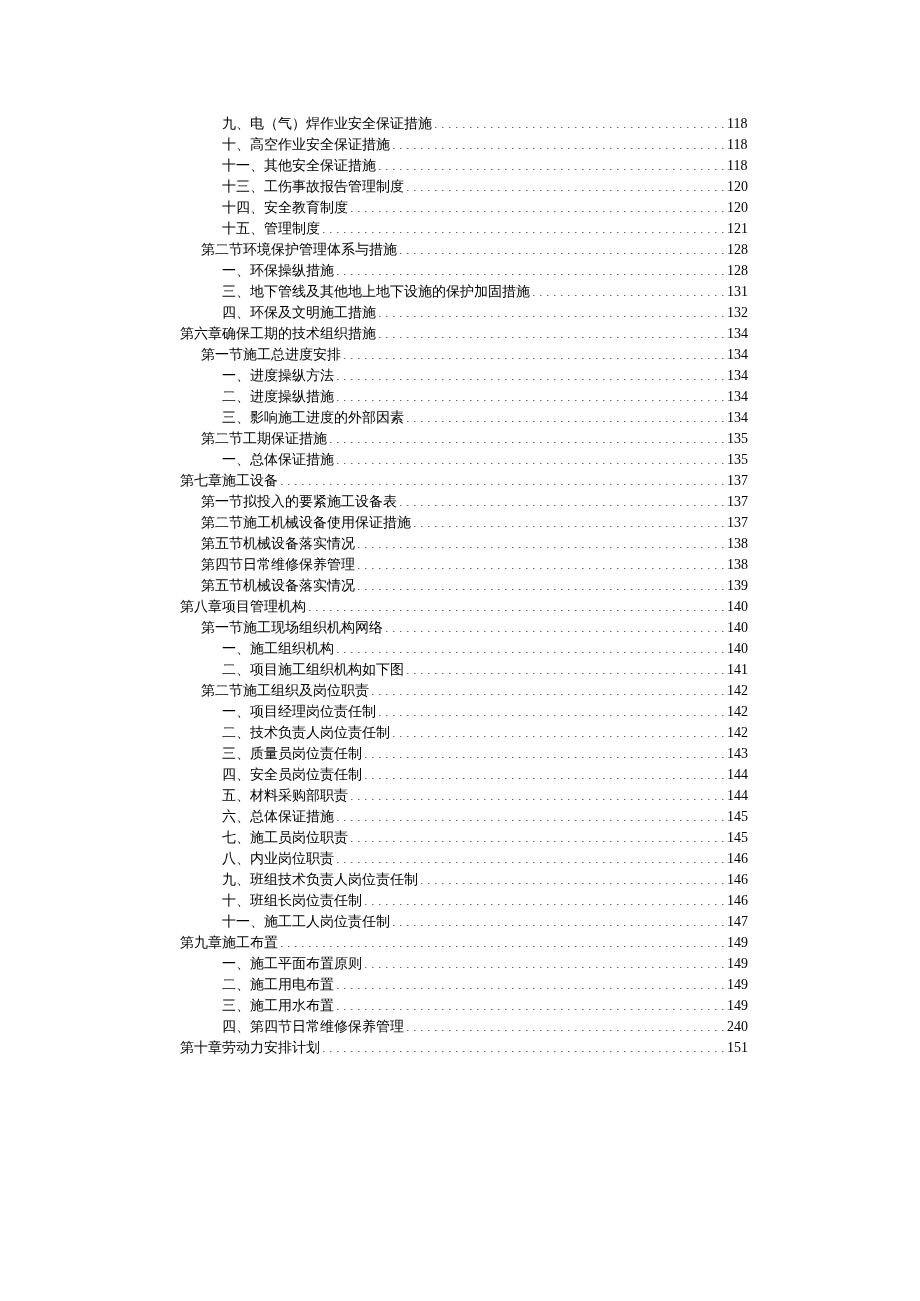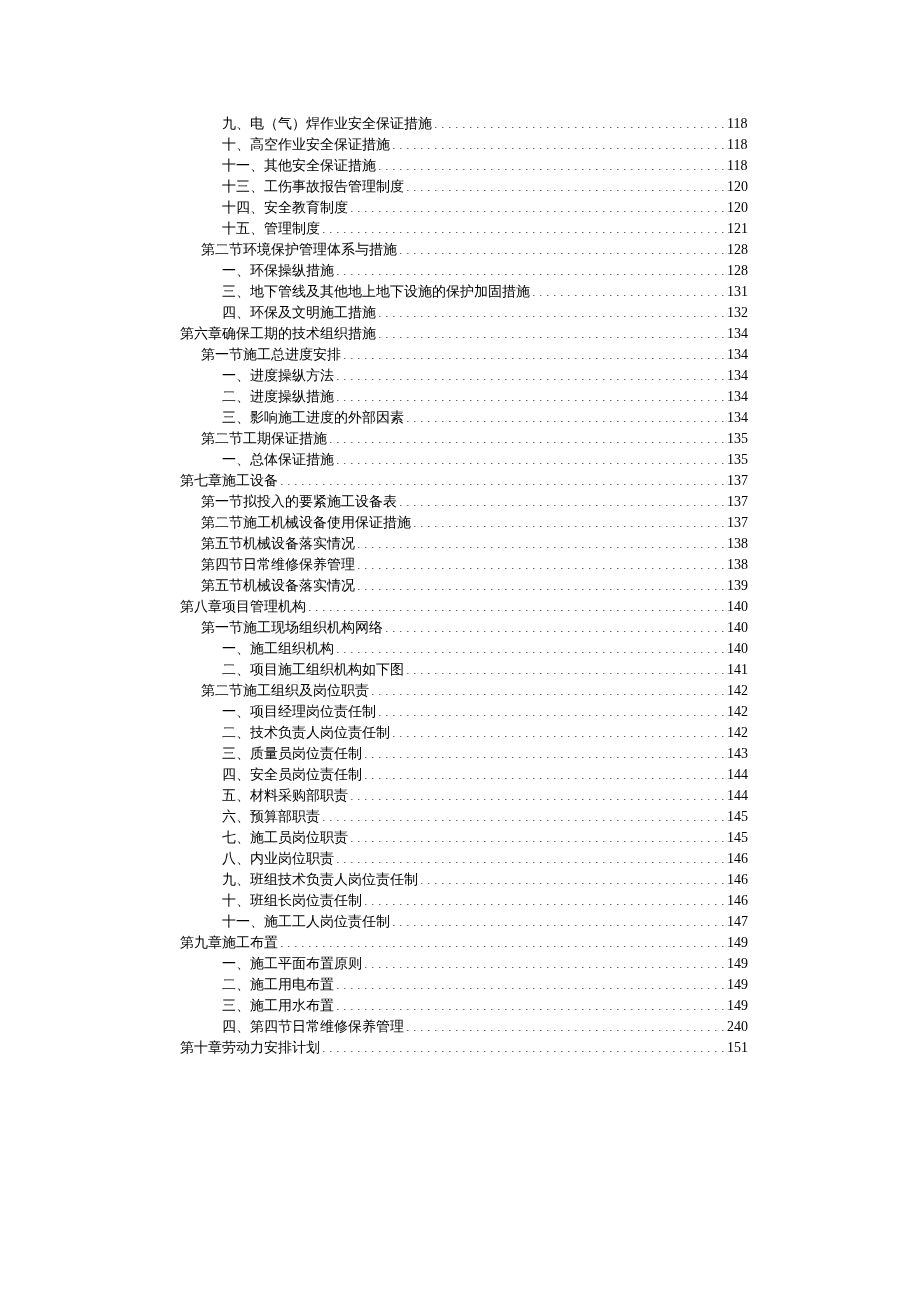--- a/index.html
+++ b/index.html
@@ -219,21 +219,21 @@
         <span class="toc-label">四、安全员岗位责任制</span>
         <span class="toc-dots"></span>
         <span class="toc-page">144</span>
       </div>
       <div class="toc-line indent-2">
         <span class="toc-label">五、材料采购部职责</span>
         <span class="toc-dots"></span>
         <span class="toc-page">144</span>
       </div>
       <div class="toc-line indent-2">
-        <span class="toc-label">六、预算部职责</span>
+        <span class="toc-label">六、总体保证措施</span>
         <span class="toc-dots"></span>
         <span class="toc-page">145</span>
       </div>
       <div class="toc-line indent-2">
         <span class="toc-label">七、施工员岗位职责</span>
         <span class="toc-dots"></span>
         <span class="toc-page">145</span>
       </div>
       <div class="toc-line indent-2">
         <span class="toc-label">八、内业岗位职责</span>

